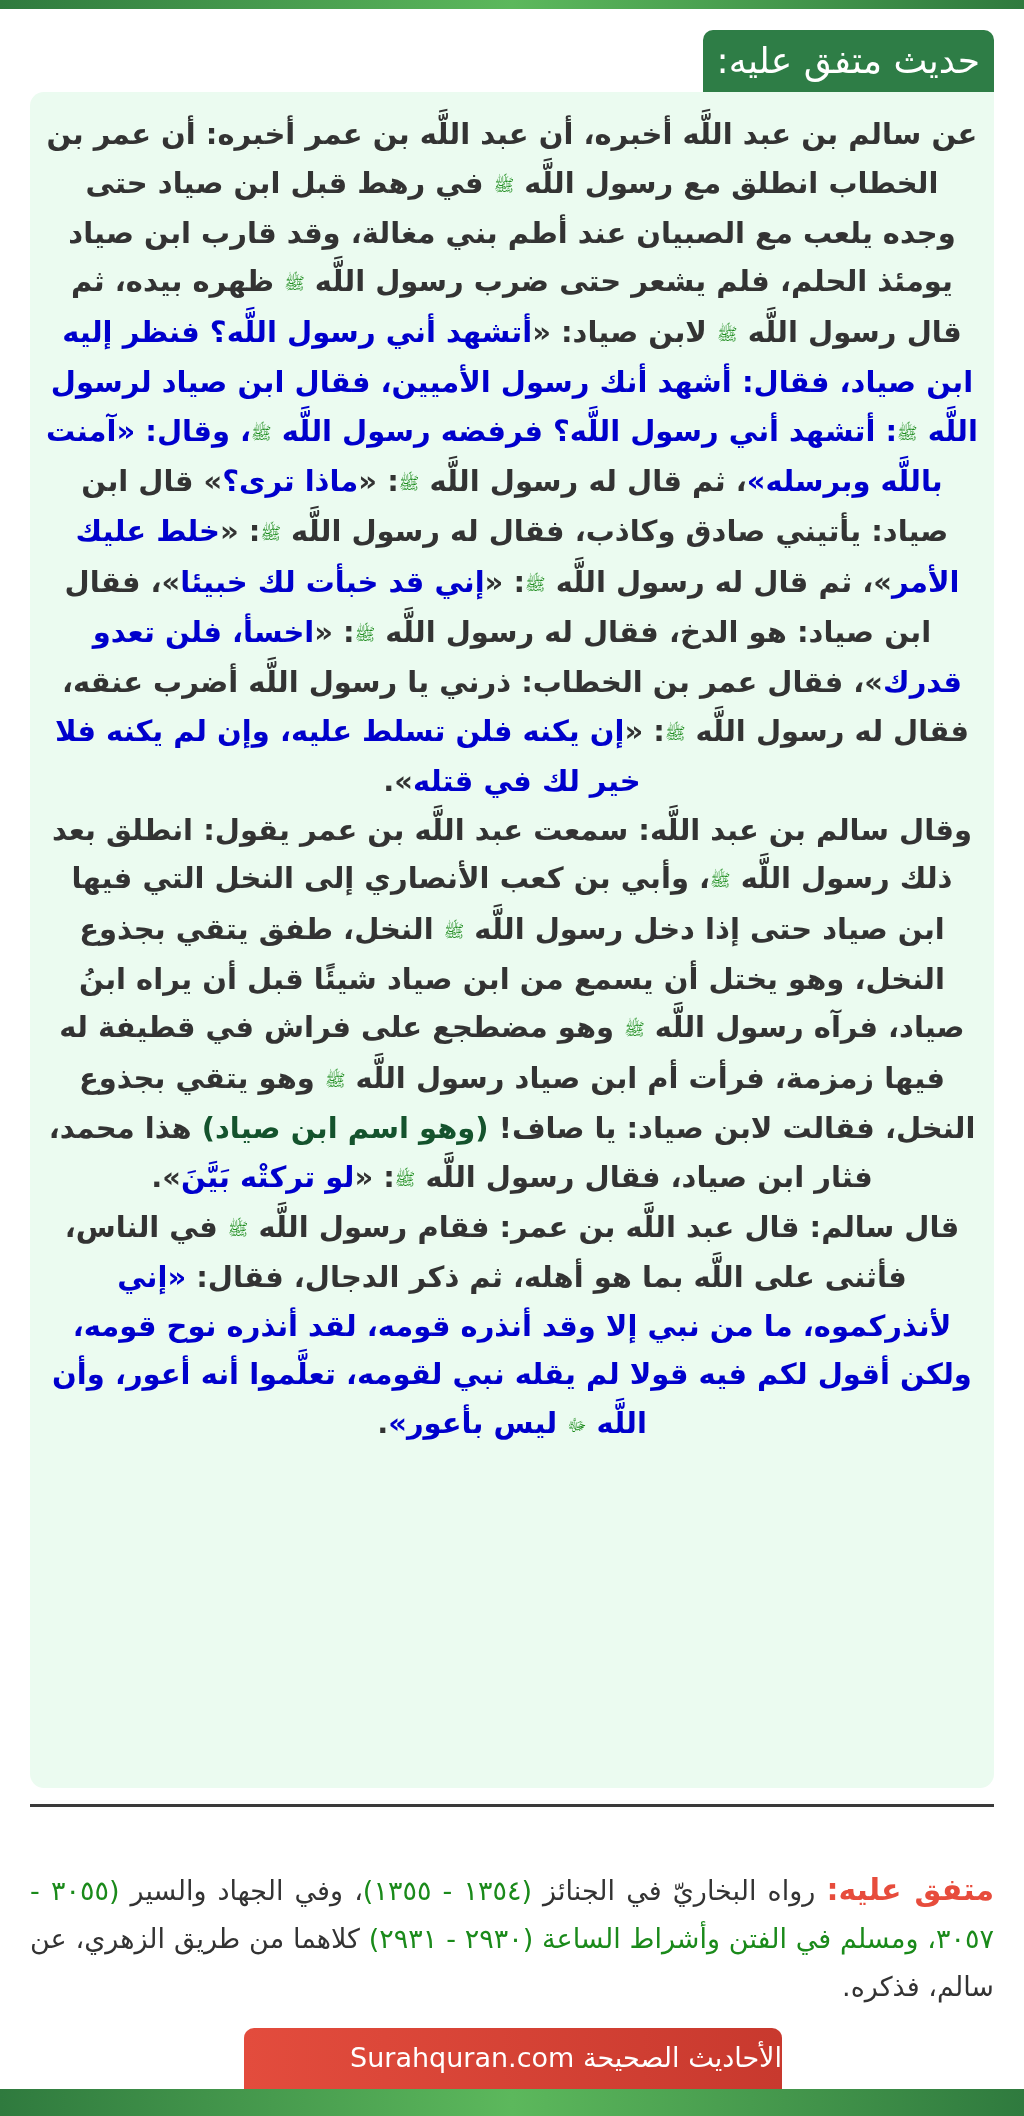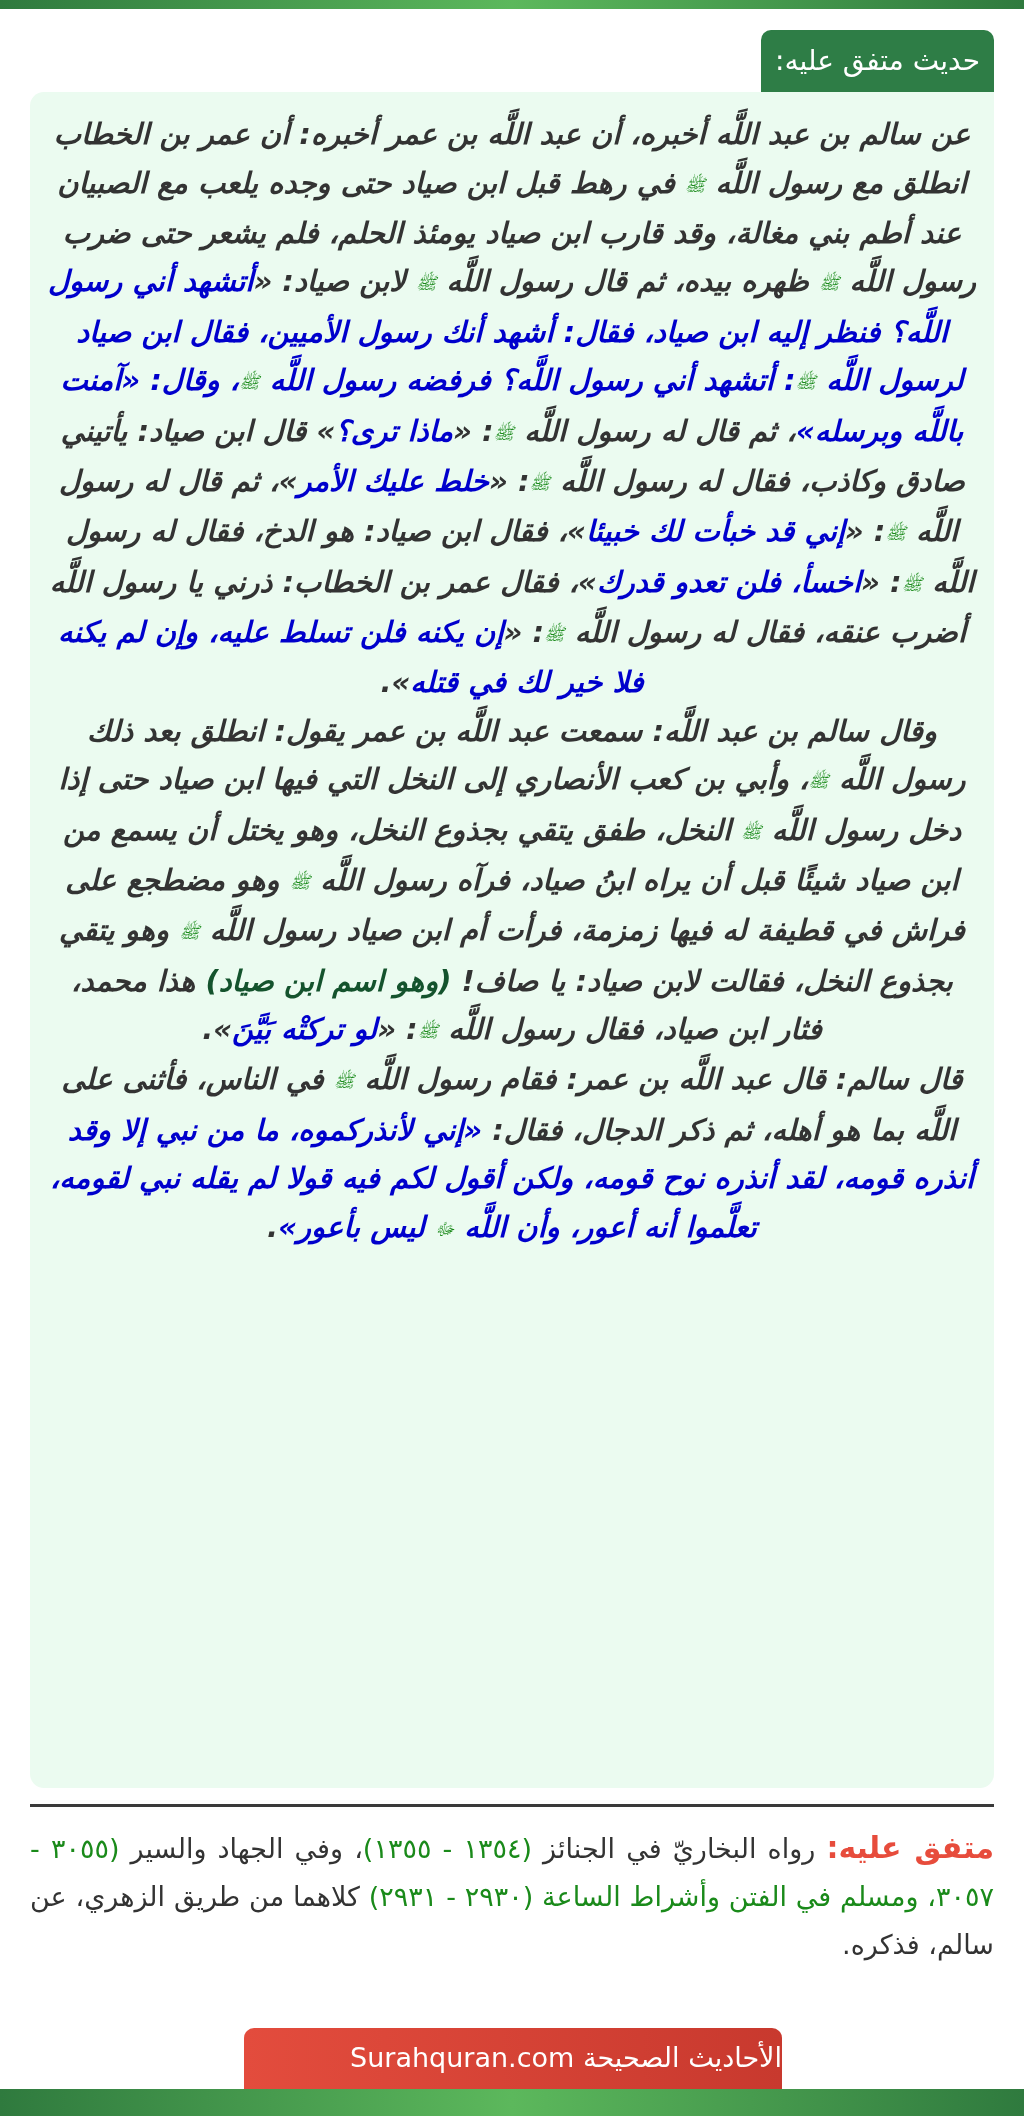--- a/index.html
+++ b/index.html
@@ -24,21 +24,21 @@
     }
     .title-tab {
       position: absolute;
       top: 30px;
       right: 30px;
       height: 62px;
       padding: 0 14px;
       background: #2e7d46;
       color: #ffffff;
       border-radius: 10px 10px 0 0;
-      font-size: 28px;
+      font-size: 36px;
       line-height: 62px;
       font-family: "DejaVu Sans", sans-serif;
     }
     .hadith-box {
       position: absolute;
       top: 92px;
       left: 30px;
       width: 964px;
       height: 1696px;
       background: #ebfbf0;
@@ -46,42 +46,41 @@
       box-sizing: border-box;
       padding: 18px 16px 18px 16px;
     }
     .hadith-text {
       font-weight: bold;
       font-size: 29px;
       line-height: 48.6px;
       color: #333333;
       text-align: center;
       margin: 0;
-      font-style: italic;
     }
     .hadith-text .q { color: #0000cc; }
     .hadith-text .g { color: #14532d; }
     .hadith-text .saw {
       color: #1a8a1a;
       font-size: 17px;
       font-weight: normal;
       vertical-align: middle;
     }
     .para { display: block; }
     .divider {
       position: absolute;
       top: 1804px;
       left: 30px;
       width: 964px;
       height: 3px;
       background: #3a3a3a;
     }
     .source {
       position: absolute;
-      top: 1824px;
+      top: 1866px;
       left: 30px;
       width: 964px;
       font-size: 27px;
       line-height: 48px;
       color: #333333;
       text-align: justify;
       text-align-last: right;
     }
     .source .label {
       color: #e74c3c;

